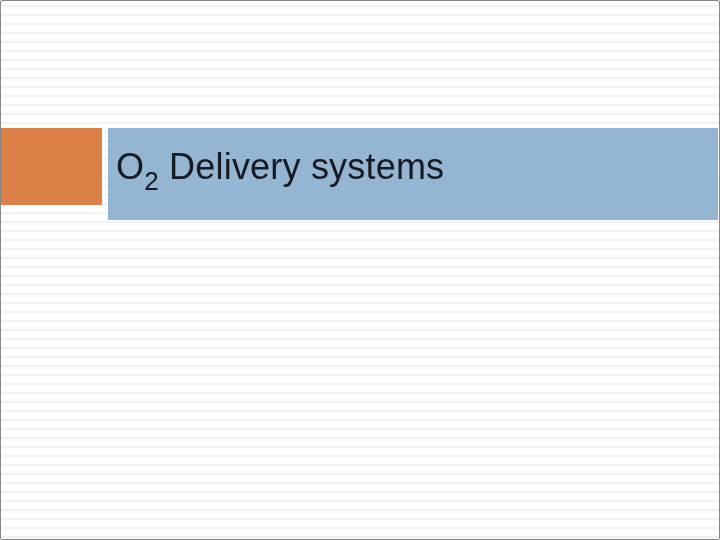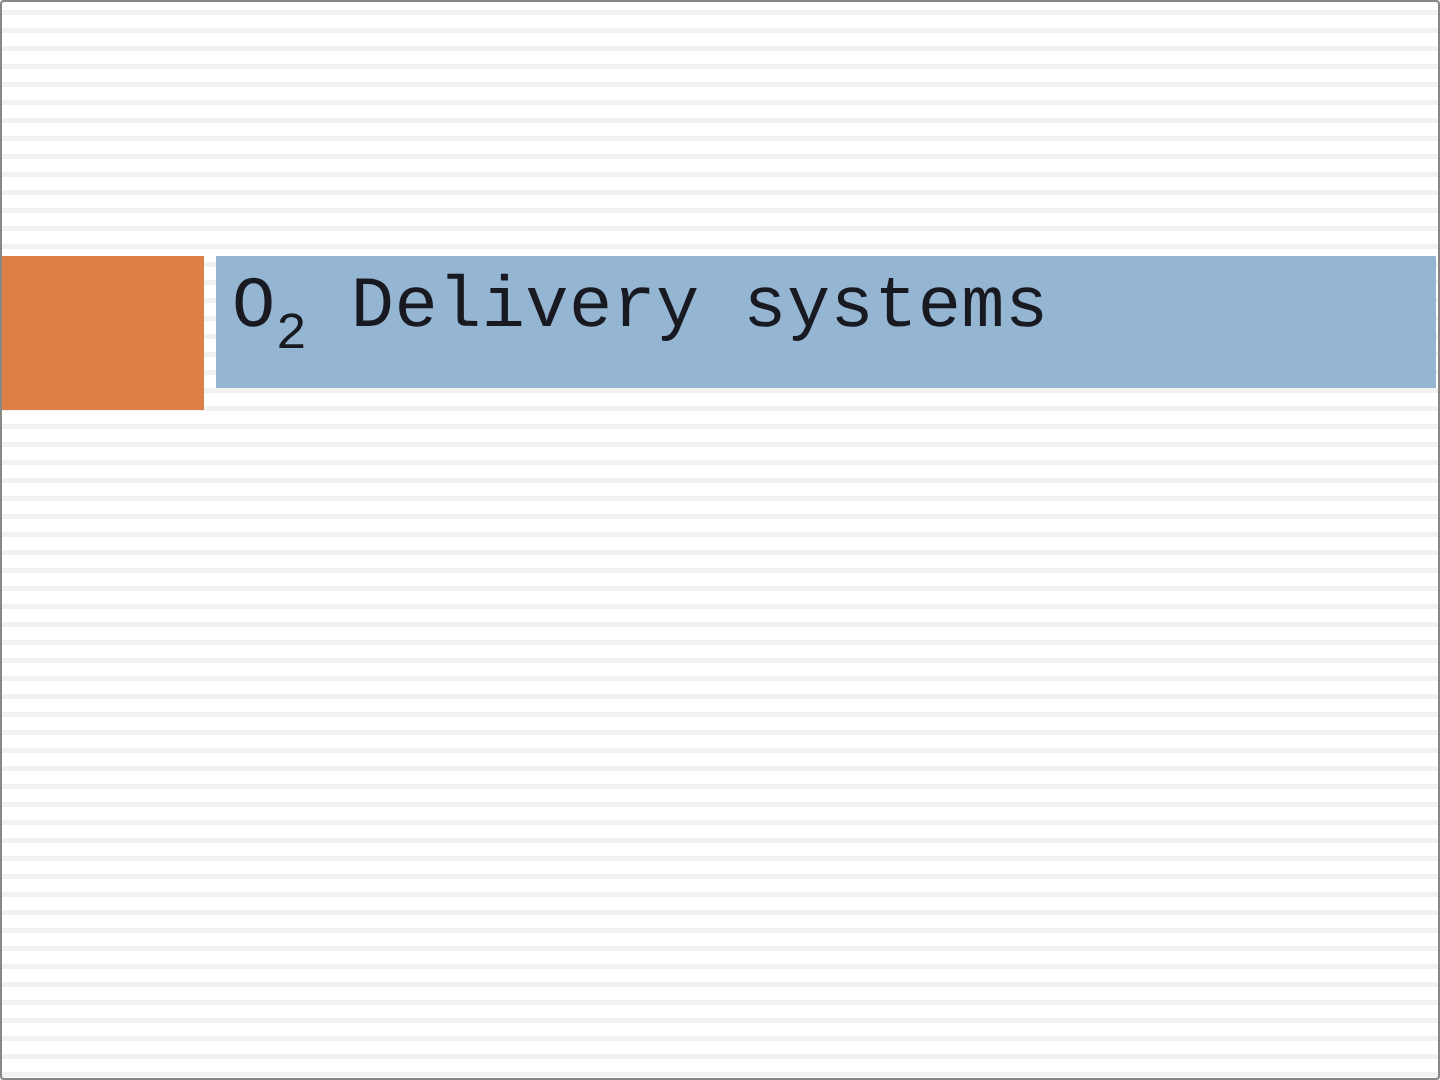--- a/index.html
+++ b/index.html
@@ -32,27 +32,26 @@
     width: 101px;
     height: 77px;
     background: #DD8047;
   }
 
   .title-banner {
     position: absolute;
     left: 107px;
     top: 127px;
     width: 610px;
-    height: 66px;
+    height: 92px;
     background: #94B6D2;
     display: flex;
     align-items: center;
     padding-left: 8px;
     box-sizing: border-box;
-    font-family: Liberation Mono, monospace;
   }
 
   .title-text {
     position: relative;
     top: -3px;
     font-size: 36px;
     line-height: 1;
     color: #191922;
     letter-spacing: 0.2px;
     white-space: pre;

